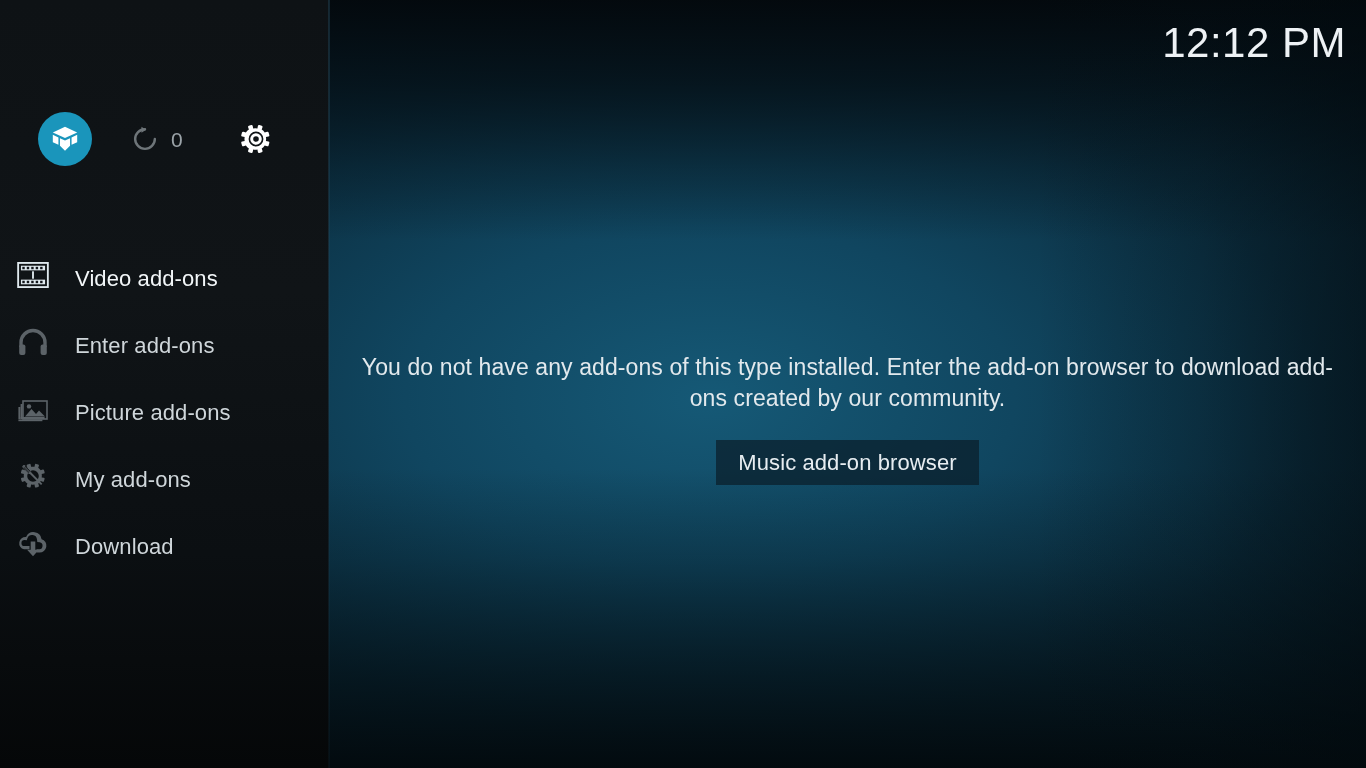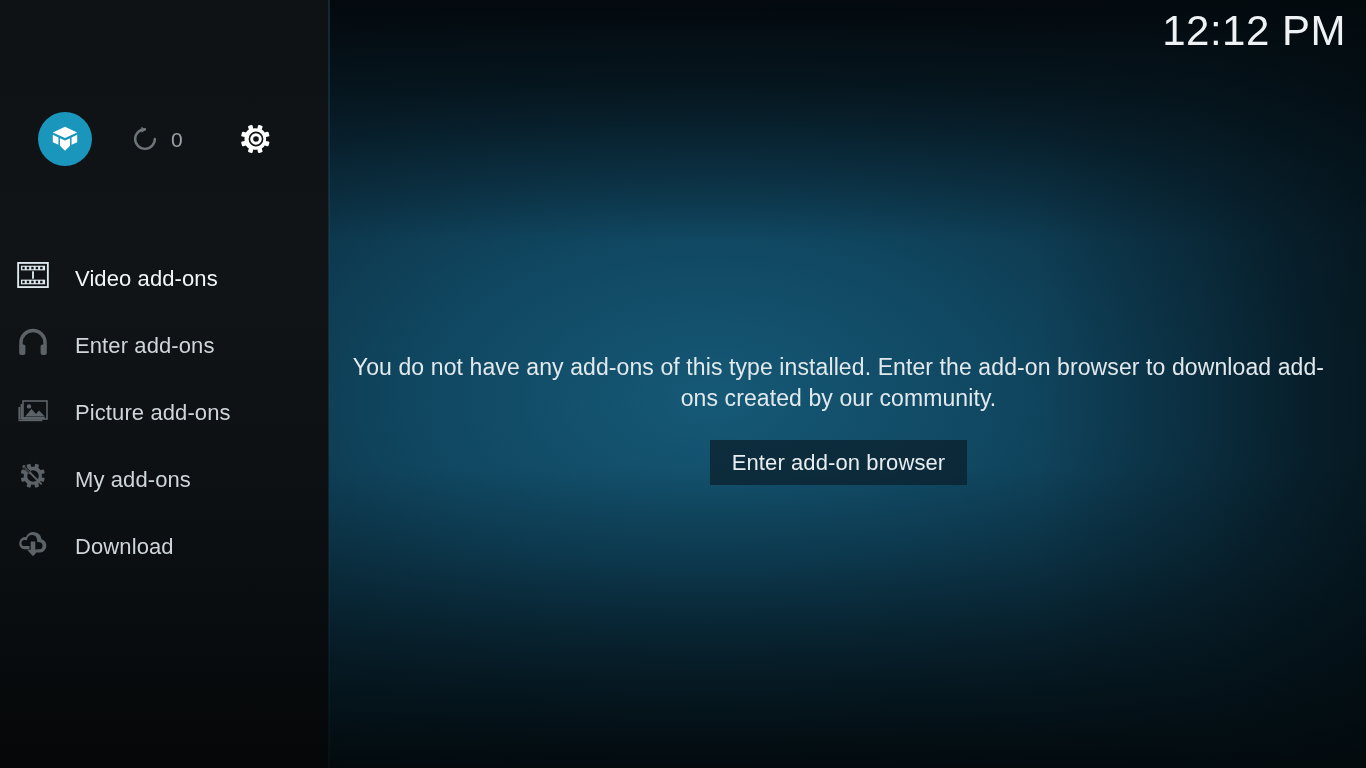--- a/index.html
+++ b/index.html
@@ -81,21 +81,21 @@
 
   .window-title {
     position:absolute; left:24px; top:12px;
     font-size:30px; font-weight:400;
     color:#e9edf0;
     letter-spacing:0.2px;
     line-height:40px;
   }
 
   .clock {
-    position:absolute; right:20px; top:0;
+    position:absolute; right:20px; top:12px;
     font-size:42px; font-weight:300;
     color:#eef2f5;
     letter-spacing:0.5px;
     line-height:62px;
     z-index:4;
   }
 
   
   #topbar {
     position:absolute; left:0; top:110px;
@@ -143,21 +143,21 @@
     font-size:22px;
     color:#cfd6da;
     letter-spacing:0.1px;
     white-space:nowrap;
   }
   .nav-item.focused .nav-label { color:#f2f6f8; }
 
   
   #content {
     position:absolute;
-    left:320px; top:0;
+    left:329px; top:0;
     width:951px; height:768px;
     z-index:3;
   }
   #empty-state {
     position:absolute;
     left:0; top:352px;
     width:1037px;
     text-align:center;
   }
   #empty-message {
@@ -308,17 +308,17 @@
       </div>
 
     </div>
   </div>
 
   <div id="sidebar-edge"></div>
 
   <div id="content">
     <div id="empty-state">
       <div id="empty-message">You do not have any add-ons of this type installed. Enter the add-on browser to download add-ons created by our community.</div>
-      <button id="enter-browser-button">Enter add-on browser</button>
+      <button id="enter-browser-button">Music add-on browser</button>
     </div>
   </div>
 
 </div>
 
 </body></html>

